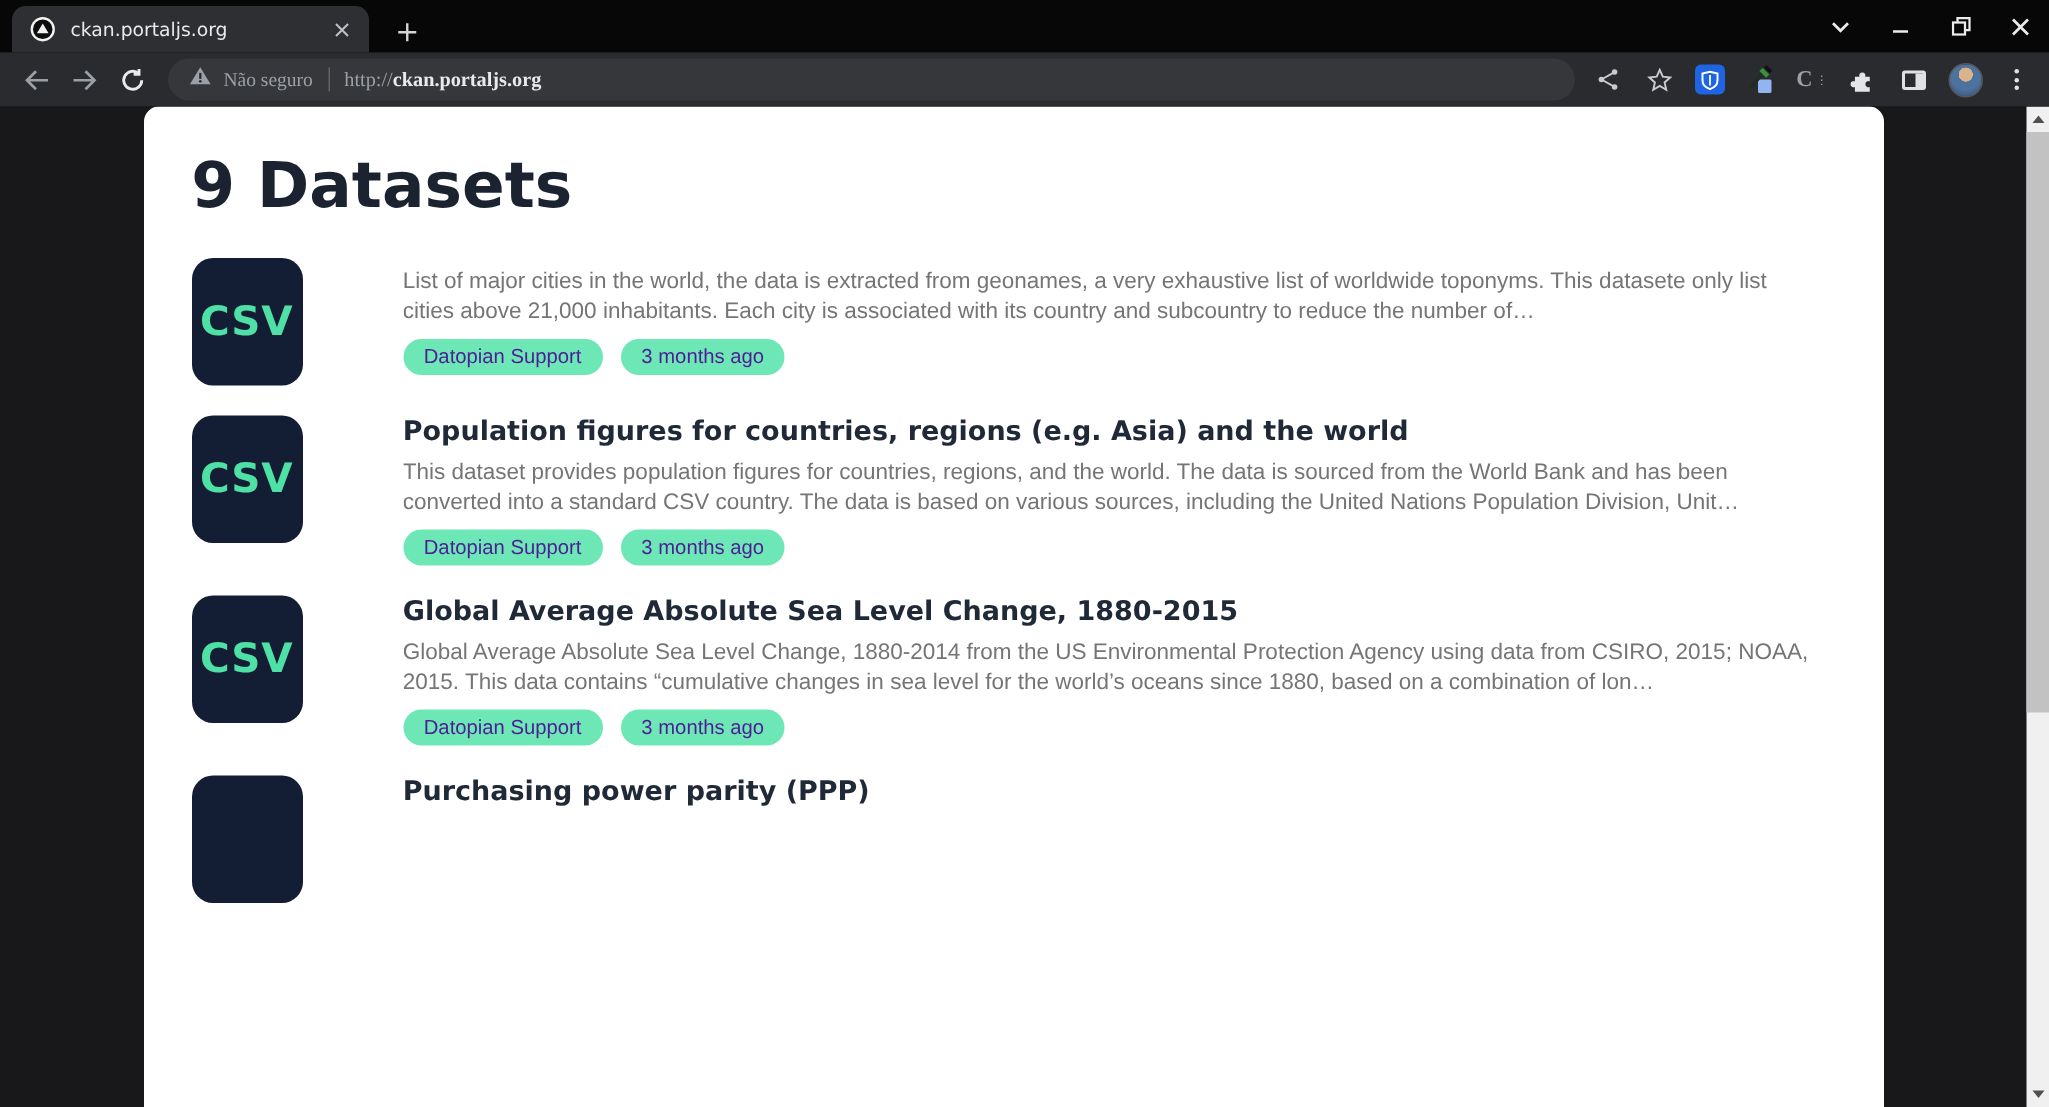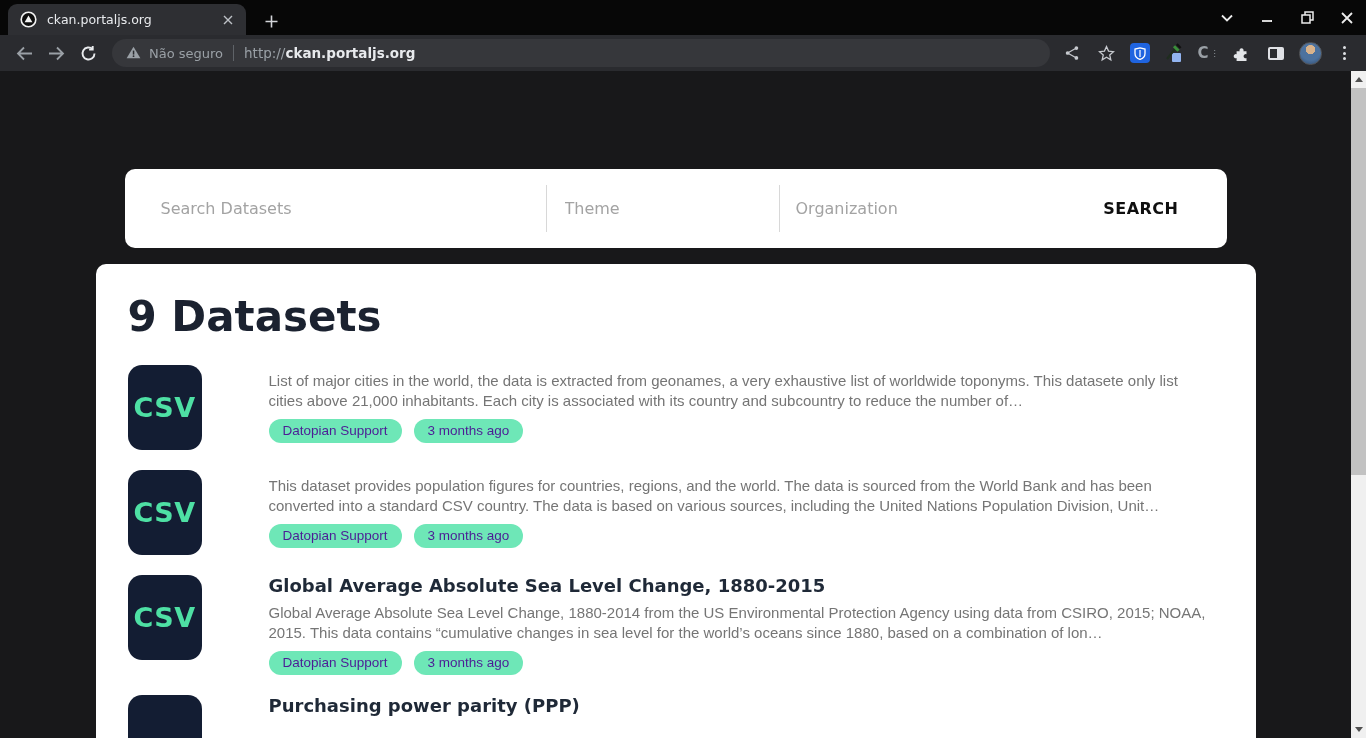--- a/index.html
+++ b/index.html
@@ -16,21 +16,21 @@
                white-space:nowrap; overflow:hidden; }
   .tab-close { width:17px; height:17px; border-radius:50%; display:flex;
                align-items:center; justify-content:center; cursor:pointer; }
   .newtab-btn { position:absolute; left:258px; top:8px; width:26px; height:26px;
                 border-radius:50%; display:flex; align-items:center; justify-content:center; }
   .win-controls { position:absolute; right:6px; top:0; height:35px; display:flex;
                   align-items:center; gap:14px; }
   .win-btn { width:26px; height:26px; display:flex; align-items:center; justify-content:center; }
 
   .toolbar { position:absolute; top:35px; left:0; width:1366px; height:36px;
-             background:#2a2b2f; display:flex; align-items:center; padding:0 8px; }
+             background:#2a2b2f; display:flex; align-items:center; padding:0 8px;font-family:Liberation Serif, serif; }
   .nav-btn { width:28px; height:28px; display:flex; align-items:center;
              justify-content:center; border-radius:50%; flex:0 0 auto; margin:0 2px; }
   .omnibox { flex:1; height:28px; background:#36373b; border-radius:14px; margin:0 8px;
              display:flex; align-items:center; padding:0 14px; min-width:0; }
   .omni-sec { color:#9aa0a6; font-size:13px; margin-left:8px; white-space:nowrap; }
   .omni-sep { width:1px; height:16px; background:#5f6368; margin:0 10px; }
   .omni-scheme { color:#9aa0a6; font-size:13.5px; }
   .omni-domain { color:#e8eaed; font-size:13.5px; font-weight:bold; }
   .tb-icons { display:flex; align-items:center; gap:6px; flex:0 0 auto; }
   .tb-icon { width:28px; height:28px; display:flex; align-items:center;
@@ -229,28 +229,20 @@
           <span></span>
           <span></span>
         </span>
     </span>
   </div>
 </div>
 
 <div class="page">
   <div class="page-inner">
 
-    <div class="search-card">
-      <input class="search-field f-datasets" placeholder="Search Datasets" style="">
-      <span class="v-divider"></span>
-      <input class="search-field f-theme" placeholder="Theme" style="">
-      <span class="v-divider"></span>
-      <input class="search-field f-org" placeholder="Organization" style="">
-      <button class="search-btn">SEARCH</button>
-    </div>
 
     <div class="results-card">
       <h1 class="results-heading">9 Datasets</h1>
       <div id="dataset-list">
   <div class="dataset-item">
     <div class="format-icon">
       <span class="format-label">CSV</span>
     </div>
     <div class="dataset-info">
       <p class="dataset-desc">List of major cities in the world, the data is extracted from geonames, a very exhaustive list of worldwide toponyms. This datasete only list cities above 21,000 inhabitants. Each city is associated with its country and subcountry to reduce the number of…</p>
@@ -259,20 +251,21 @@
                 <span class="badge">3 months ago</span>
               </div>
     </div>
   </div>
 
   <div class="dataset-item">
     <div class="format-icon">
       <span class="format-label">CSV</span>
     </div>
     <div class="dataset-info">
+      <h3 class="dataset-title">Population figures for countries, regions (e.g. Asia) and the world</h3>
       <p class="dataset-desc">This dataset provides population figures for countries, regions, and the world. The data is sourced from the World Bank and has been converted into a standard CSV country. The data is based on various sources, including the United Nations Population Division, Unit…</p>
       <div class="badge-row">
                 <span class="badge">Datopian Support</span>
                 <span class="badge">3 months ago</span>
               </div>
     </div>
   </div>
 
   <div class="dataset-item">
     <div class="format-icon">

